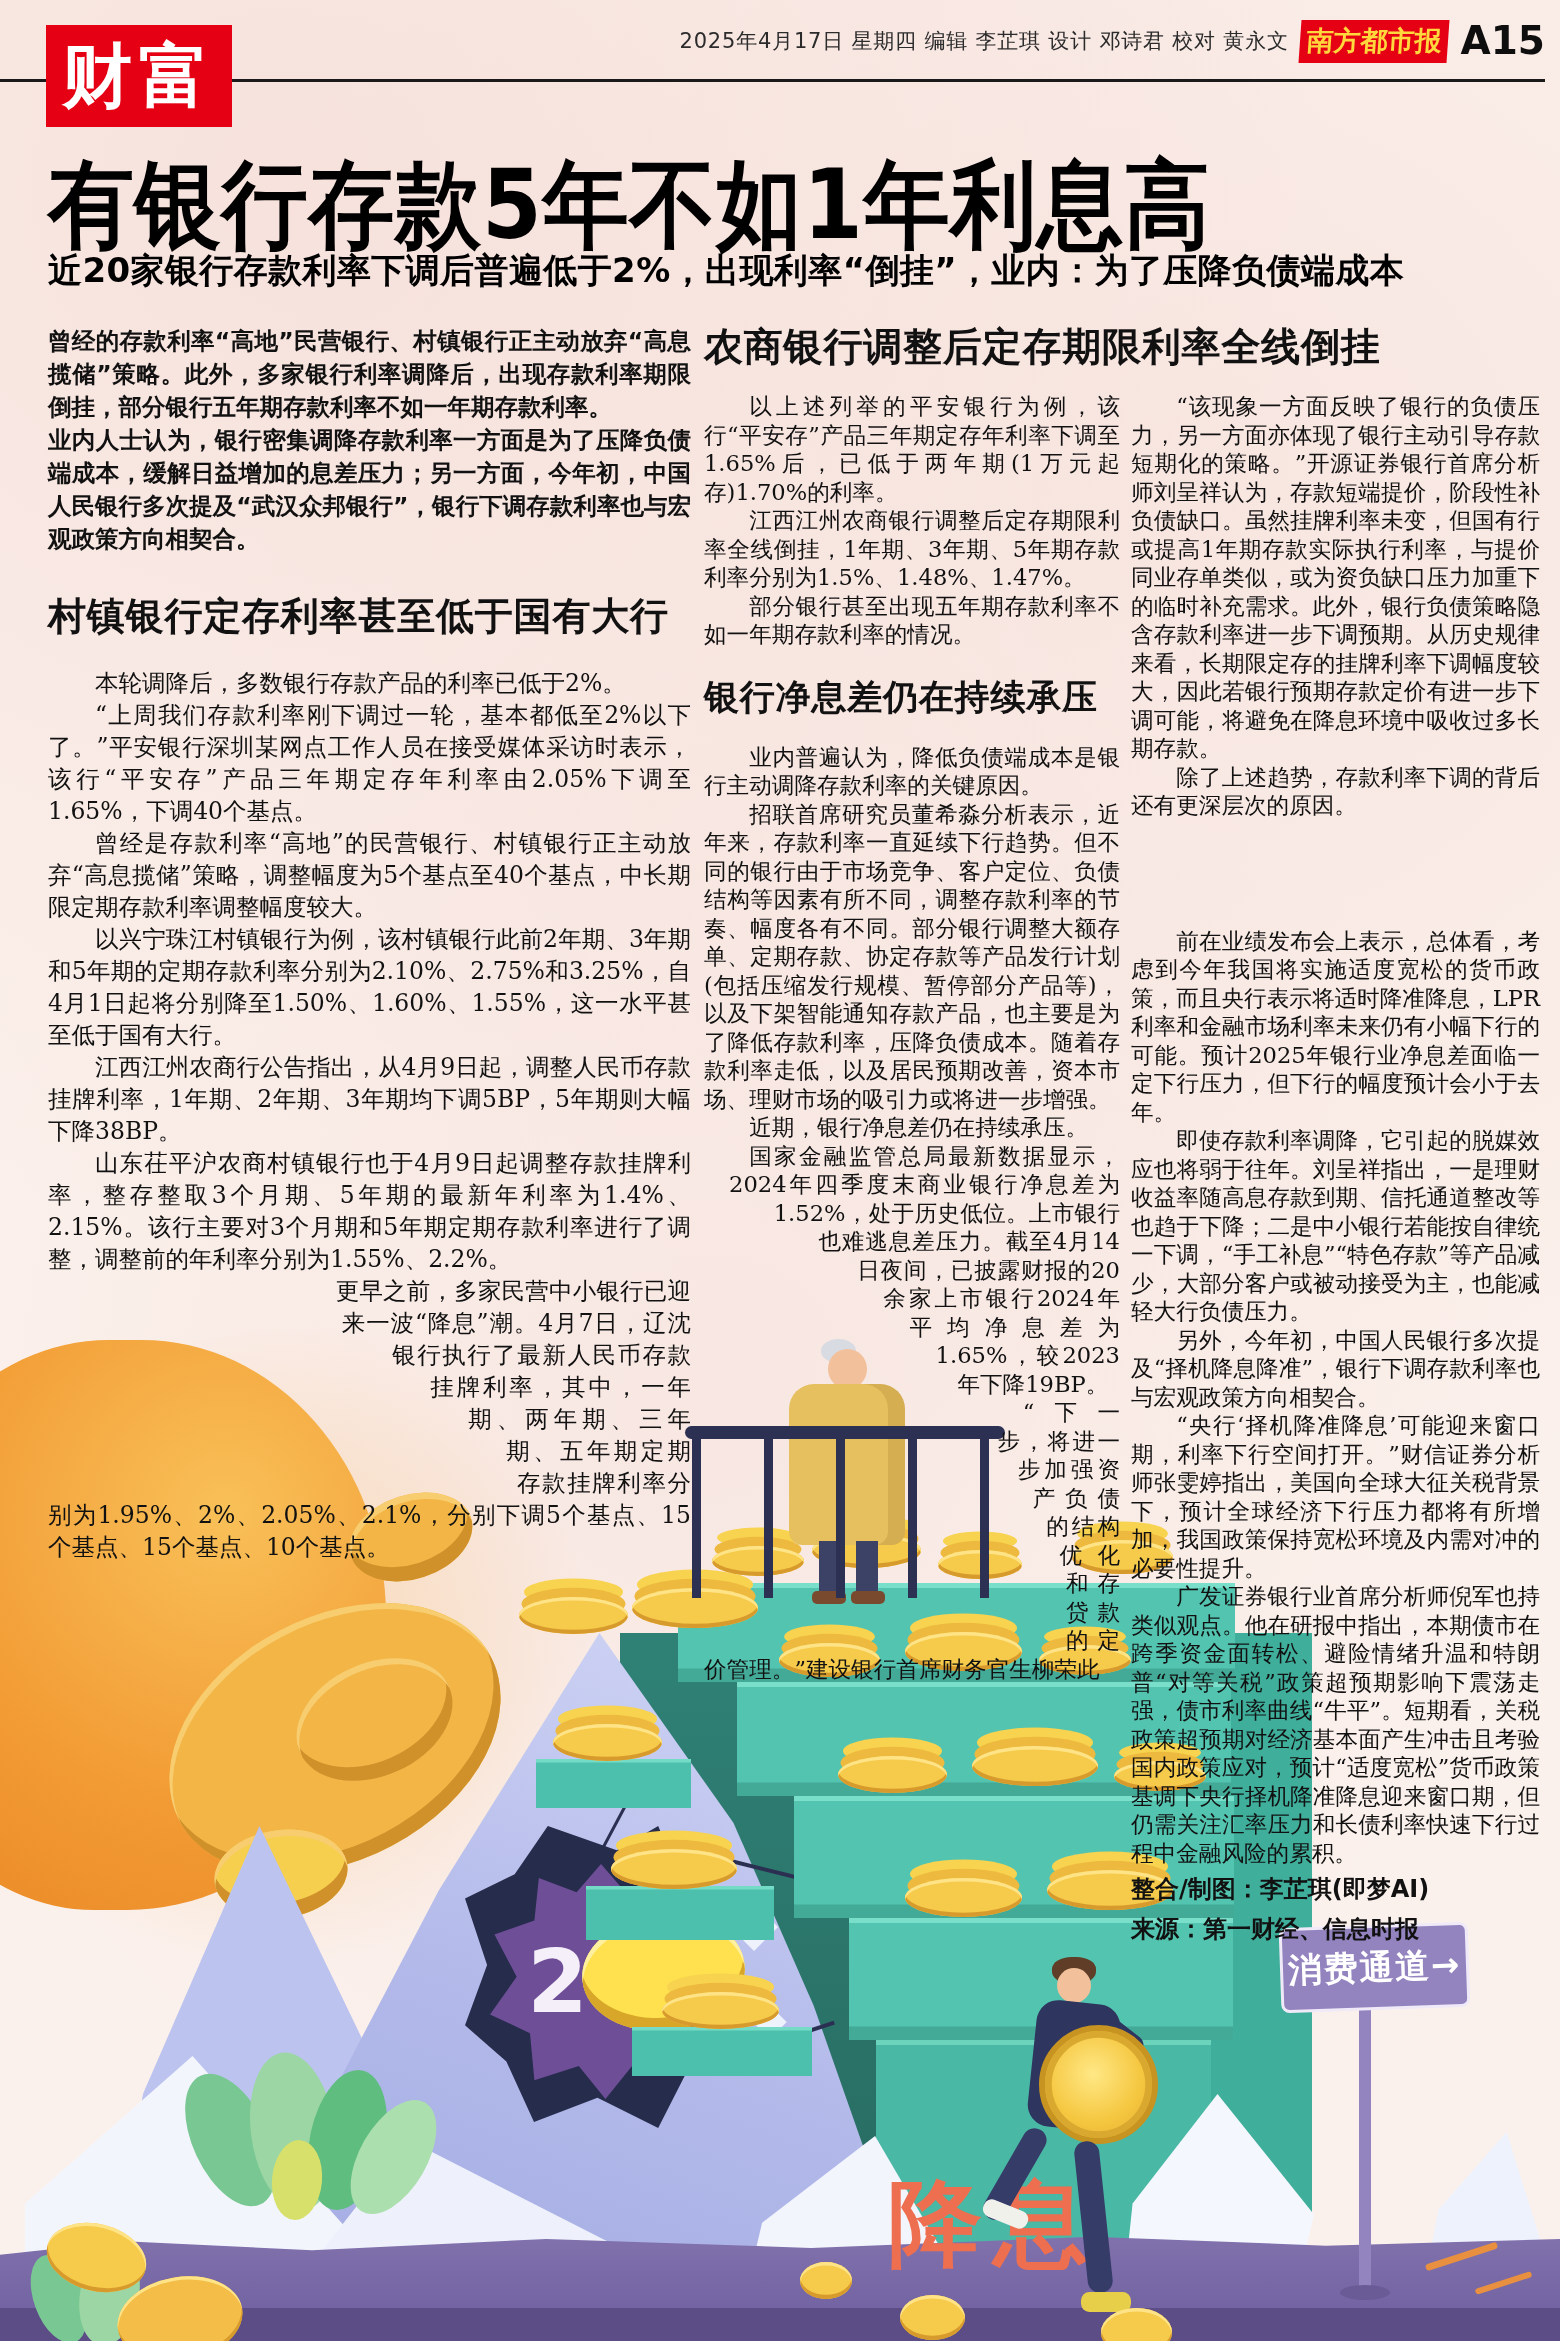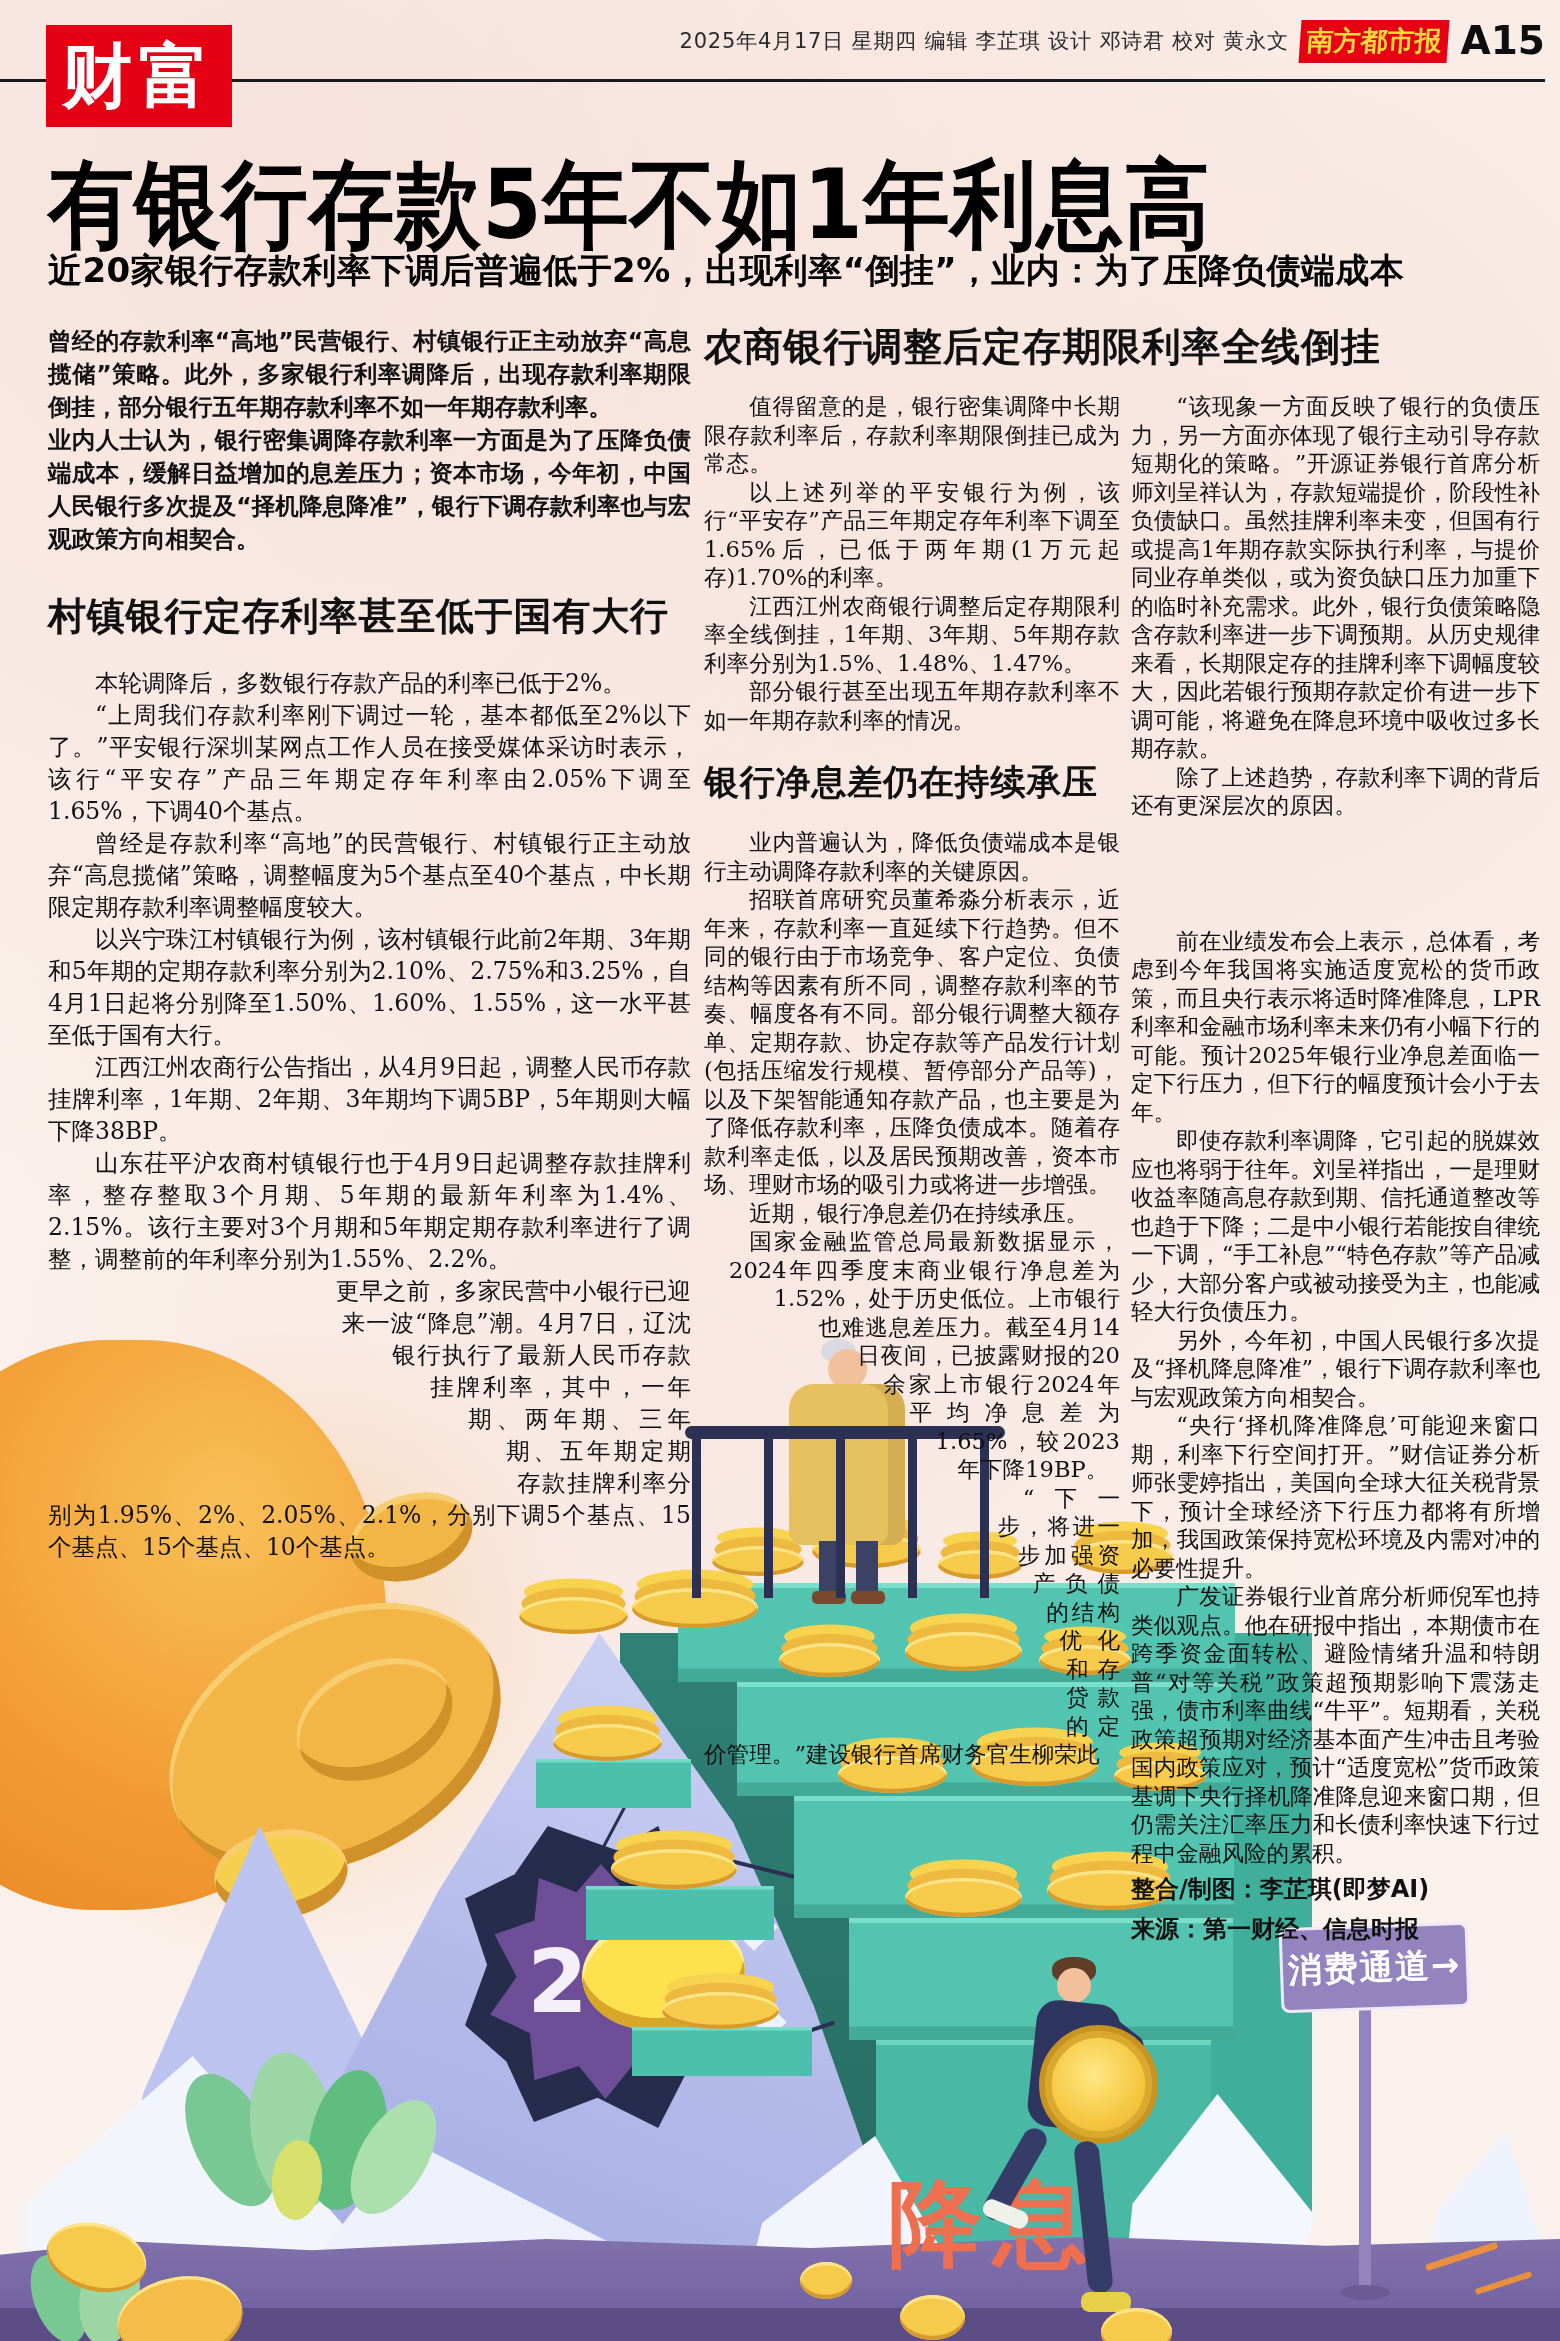--- a/index.html
+++ b/index.html
@@ -270,36 +270,35 @@
     <span class="dtext">2025年4月17日 星期四  编辑 李芷琪  设计 邓诗君  校对 黄永文</span>
     <span class="paper-logo">南方都市报</span>
     <span class="pageno">A15</span>
   </div>
 
   <h1 class="headline">有银行存款5年不如1年利息高</h1>
   <h2 class="subhead">近20家银行存款利率下调后普遍低于2%，出现利率“倒挂”，业内：为了压降负债端成本</h2>
 
   <section class="col col1">
     <p class="intro">曾经的存款利率“高地”民营银行、村镇银行正主动放弃“高息揽储”策略。此外，多家银行利率调降后，出现存款利率期限倒挂，部分银行五年期存款利率不如一年期存款利率。</p>
-    <p class="intro">业内人士认为，银行密集调降存款利率一方面是为了压降负债端成本，缓解日益增加的息差压力；资本市场，今年初，中国人民银行多次提及“择机降息降准”，银行下调存款利率也与宏观政策方向相契合。</p>
+    <p class="intro">业内人士认为，银行密集调降存款利率一方面是为了压降负债端成本，缓解日益增加的息差压力；另一方面，今年初，中国人民银行多次提及“武汉众邦银行”，银行下调存款利率也与宏观政策方向相契合。</p>
     <h3 class="h-sec1">村镇银行定存利率甚至低于国有大行</h3>
     <p class="pbody">本轮调降后，多数银行存款产品的利率已低于2%。</p>
     <p class="pbody">“上周我们存款利率刚下调过一轮，基本都低至2%以下了。”平安银行深圳某网点工作人员在接受媒体采访时表示，该行“平安存”产品三年期定存年利率由2.05%下调至1.65%，下调40个基点。</p>
     <p class="pbody">曾经是存款利率“高地”的民营银行、村镇银行正主动放弃“高息揽储”策略，调整幅度为5个基点至40个基点，中长期限定期存款利率调整幅度较大。</p>
     <p class="pbody">以兴宁珠江村镇银行为例，该村镇银行此前2年期、3年期和5年期的定期存款利率分别为2.10%、2.75%和3.25%，自4月1日起将分别降至1.50%、1.60%、1.55%，这一水平甚至低于国有大行。</p>
     <p class="pbody">江西江州农商行公告指出，从4月9日起，调整人民币存款挂牌利率，1年期、2年期、3年期均下调5BP，5年期则大幅下降38BP。</p>
     <p class="pbody">山东茌平沪农商村镇银行也于4月9日起调整存款挂牌利率，整存整取3个月期、5年期的最新年利率为1.4%、2.15%。该行主要对3个月期和5年期定期存款利率进行了调整，调整前的年利率分别为1.55%、2.2%。</p>
     <span class="float-blob"></span>
     <p class="pbody">更早之前，多家民营中小银行已迎来一波“降息”潮。4月7日，辽沈银行执行了最新人民币存款挂牌利率，其中，一年期、两年期、三年期、五年期定期存款挂牌利率分别为1.95%、2%、2.05%、2.1%，分别下调5个基点、15个基点、15个基点、10个基点。</p>
   </section>
 
   <h3 class="h-span2">农商银行调整后定存期限利率全线倒挂</h3>
 
   <section class="col col2">
-    <p class="pbody">值得留意的是，银行密集调降中长期限存款利率后，存款利率期限倒挂已成为常态。</p>
     <p class="pbody">以上述列举的平安银行为例，该行“平安存”产品三年期定存年利率下调至1.65%后，已低于两年期(1万元起存)1.70%的利率。</p>
     <p class="pbody">江西江州农商银行调整后定存期限利率全线倒挂，1年期、3年期、5年期存款利率分别为1.5%、1.48%、1.47%。</p>
     <p class="pbody">部分银行甚至出现五年期存款利率不如一年期存款利率的情况。</p>
     <h3 class="h-sec2">银行净息差仍在持续承压</h3>
     <p class="pbody">业内普遍认为，降低负债端成本是银行主动调降存款利率的关键原因。</p>
     <p class="pbody">招联首席研究员董希淼分析表示，近年来，存款利率一直延续下行趋势。但不同的银行由于市场竞争、客户定位、负债结构等因素有所不同，调整存款利率的节奏、幅度各有不同。部分银行调整大额存单、定期存款、协定存款等产品发行计划(包括压缩发行规模、暂停部分产品等)，以及下架智能通知存款产品，也主要是为了降低存款利率，压降负债成本。随着存款利率走低，以及居民预期改善，资本市场、理财市场的吸引力或将进一步增强。</p>
     <p class="pbody">近期，银行净息差仍在持续承压。</p>
     <span class="float-man"></span>
     <p class="pbody">国家金融监管总局最新数据显示，2024年四季度末商业银行净息差为1.52%，处于历史低位。上市银行也难逃息差压力。截至4月14日夜间，已披露财报的20余家上市银行2024年平均净息差为1.65%，较2023年下降19BP。</p>
     <p class="pbody">“下一步，将进一步加强资产负债的结构优化和存贷款的定价管理。”建设银行首席财务官生柳荣此</p>

